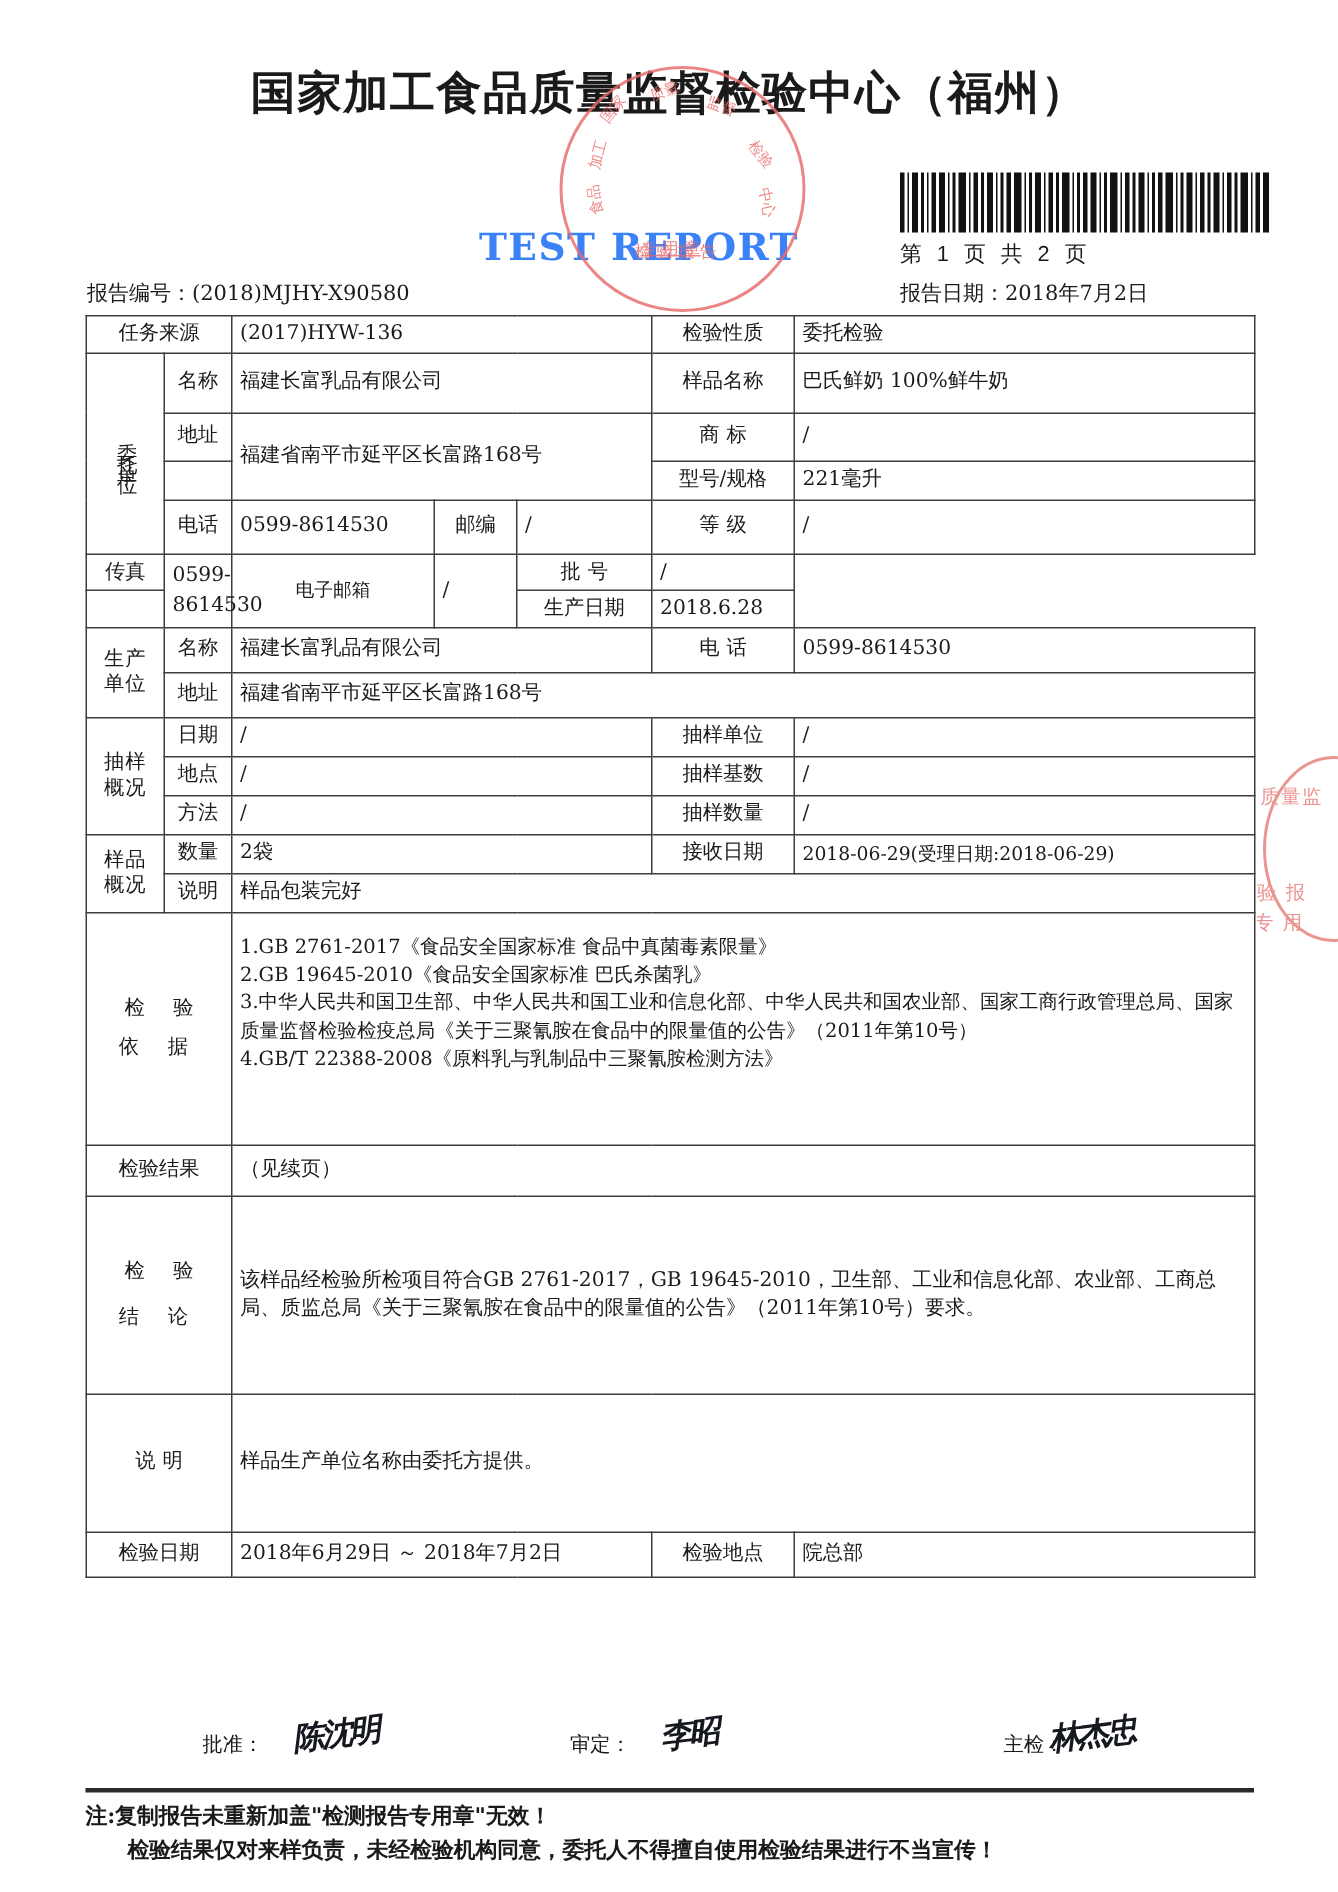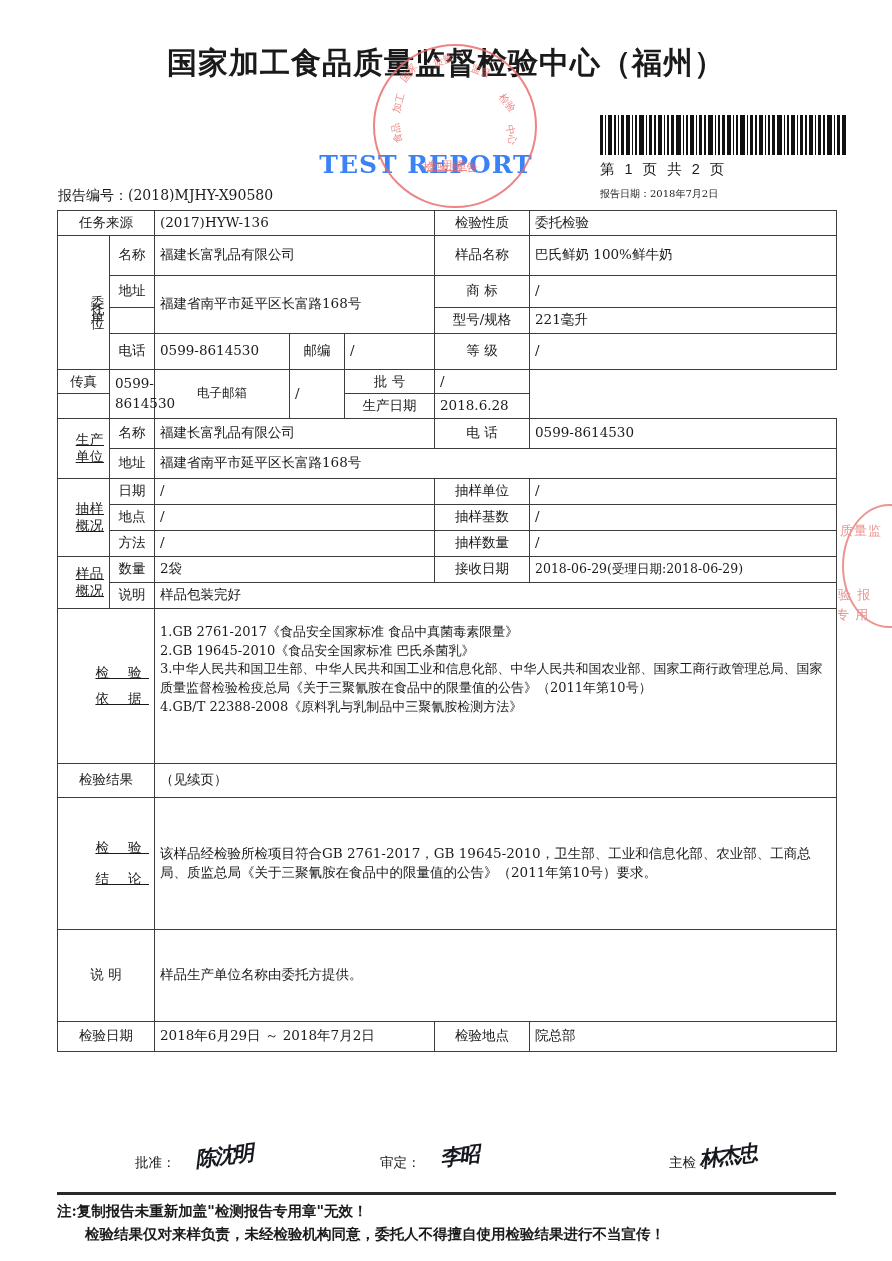--- a/index.html
+++ b/index.html
@@ -38,21 +38,21 @@
 
   
   .barcode{position:absolute;left:600px;top:115px;width:248px;height:40px;}
   .barcode i{position:absolute;top:0;bottom:0;background:#111;display:block;}
 
   .pageinfo{
     position:absolute;left:600px;top:160px;font-size:14.5px;letter-spacing:3px;
     font-family:Liberation Sans, sans-serif;
   }
   .repdate{
-    position:absolute;left:600px;top:187px;font-size:10px;
+    position:absolute;left:600px;top:187px;font-size:14px;
     font-family:"DejaVu Serif","Liberation Serif",serif;
     text-align:center;
   }
   .repno{
     position:absolute;left:58px;top:187px;font-size:14px;
     font-family:"DejaVu Serif","Liberation Serif",serif;
   }
 
   
   .seal{
@@ -86,21 +86,21 @@
   }
   .tbl td{
     border:1px solid #3d3d3d;
     padding:2px 5px;vertical-align:middle;
     line-height:1.45;
   }
   .lbl{text-align:center;}
   .lbl-sp{text-align:center;letter-spacing:0.35em;text-indent:0.35em;}
   .vcell{text-align:left;padding-left:7px;}
   .vert{
-    text-align:right;line-height:1.55;letter-spacing:0.1em;text-decoration:underline;
+    text-align:center;line-height:1.55;letter-spacing:0.1em;
   }
   .basis{font-size:13px;line-height:1.62;padding:6px 8px;}
   .basis div{white-space:normal;}
   .concl{font-size:13.5px;line-height:1.62;padding:6px 8px;}
 
   
   .sigrow{position:absolute;left:57px;top:1140px;width:779px;height:46px;}
   .sigblk{position:absolute;font-size:13.5px;font-family:"DejaVu Serif","Liberation Serif",serif;}
   .signame{
     position:absolute;font-family:"DejaVu Serif","Liberation Serif",serif;

